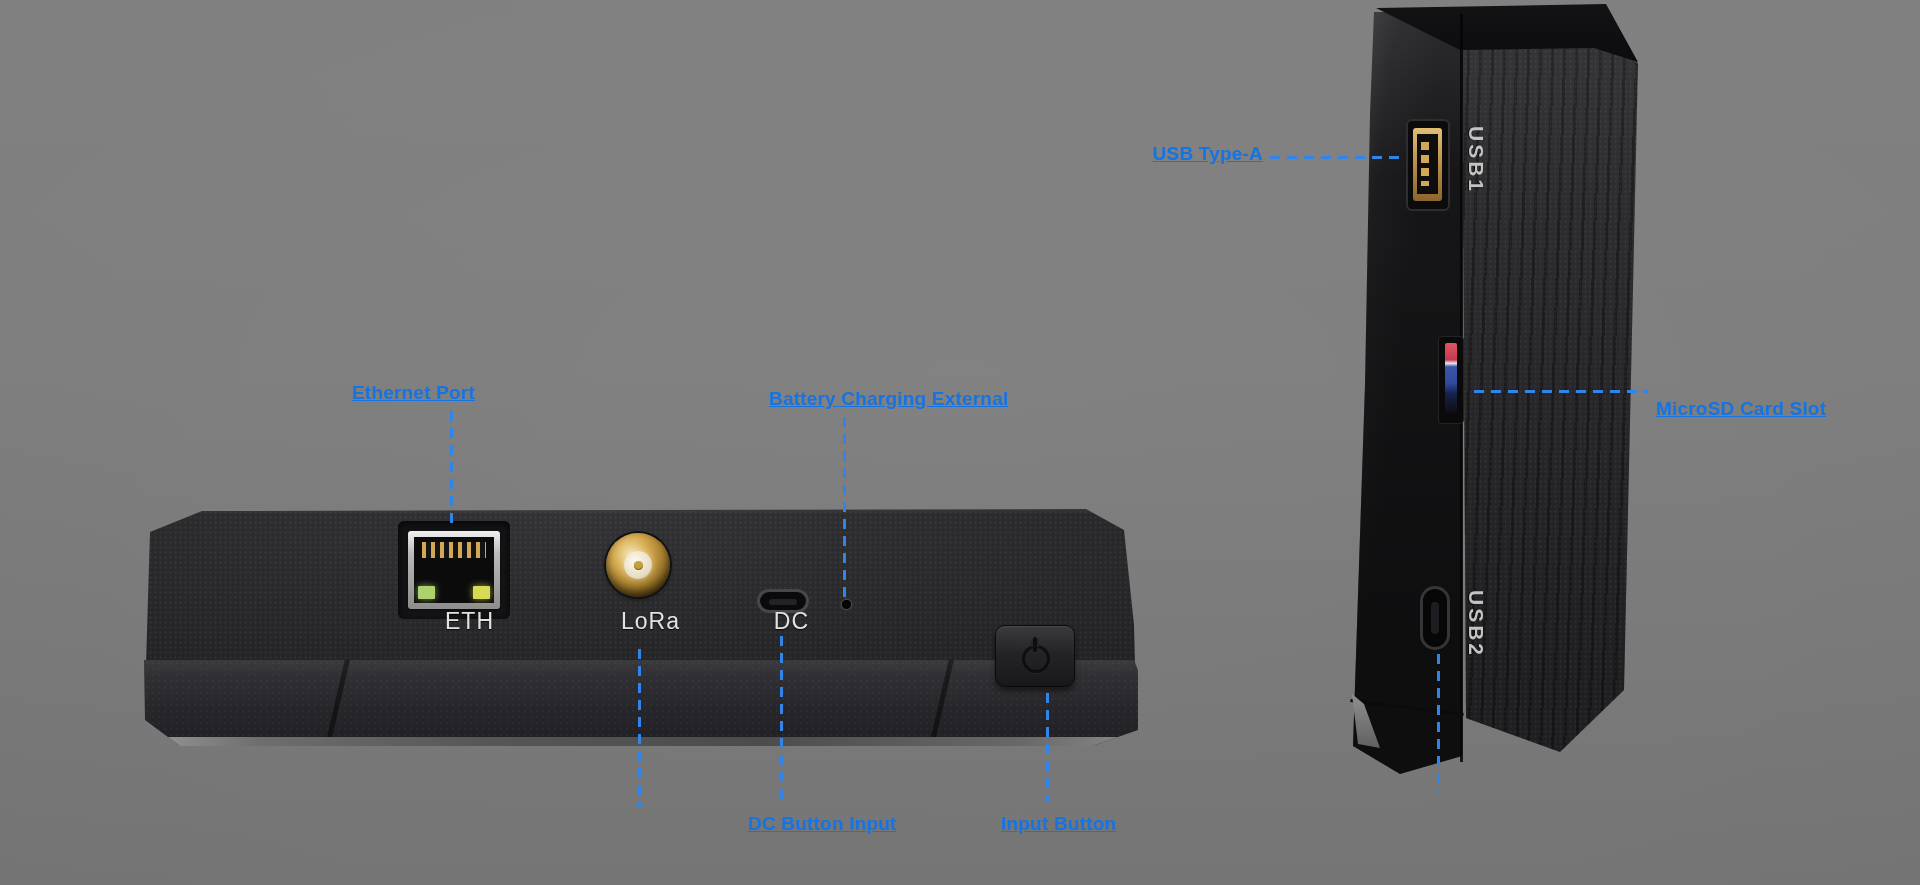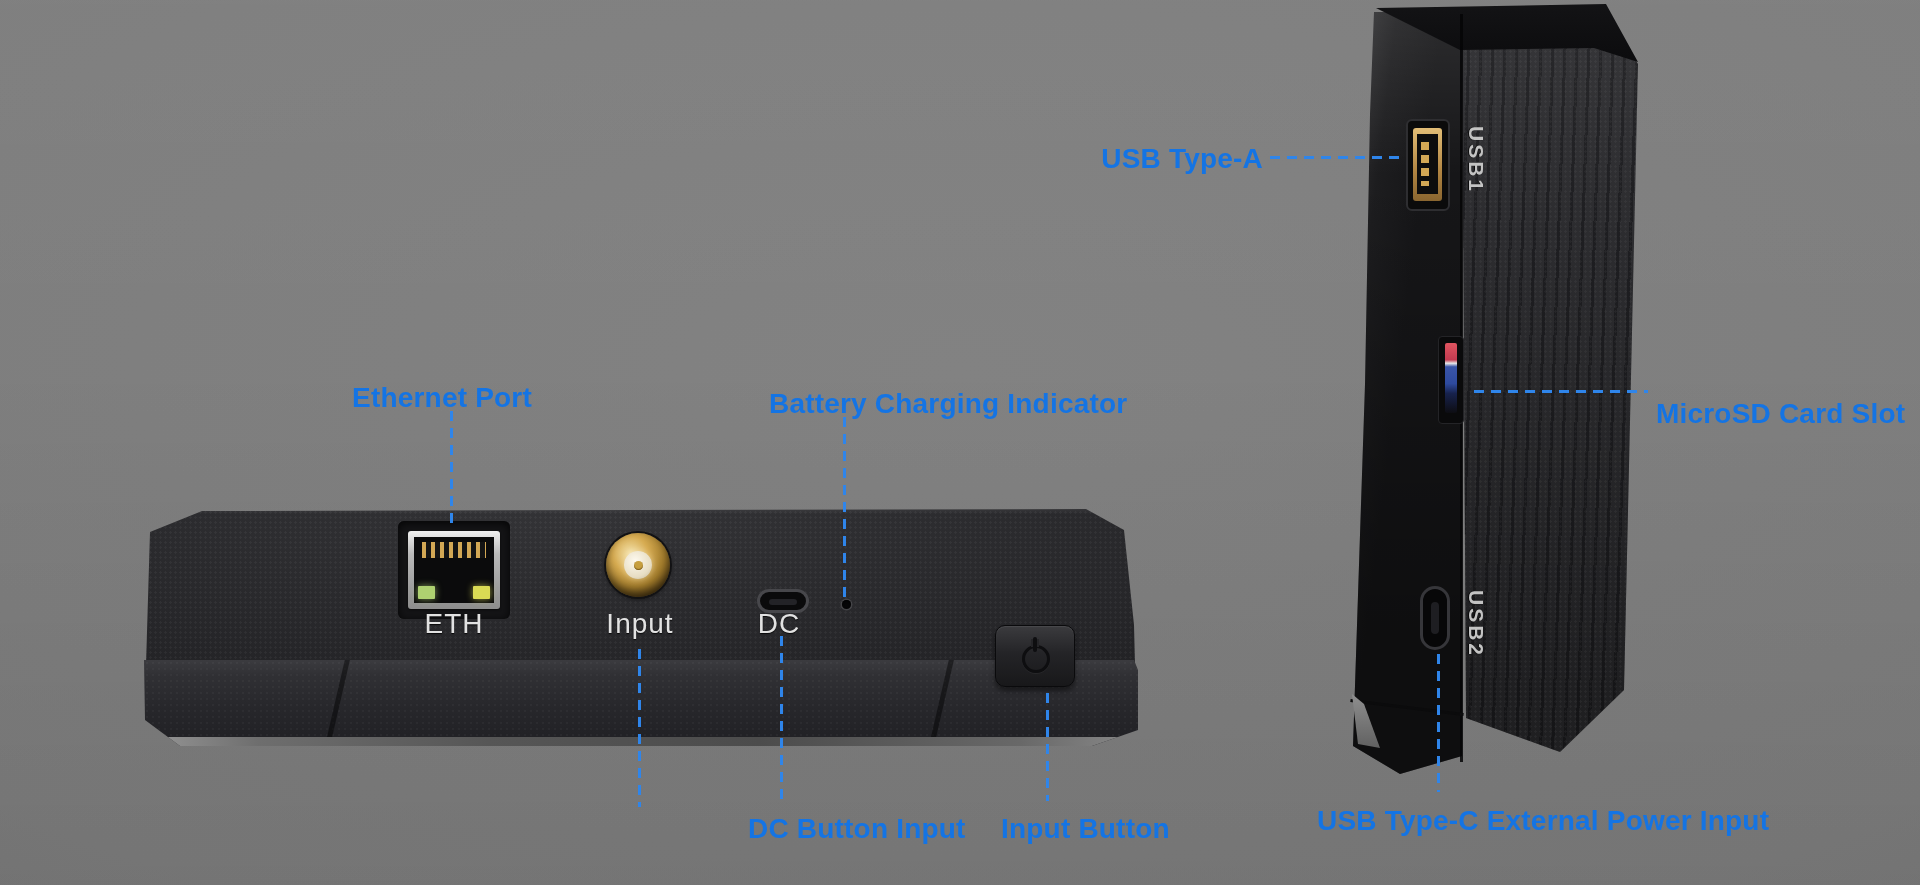--- a/index.html
+++ b/index.html
@@ -7,22 +7,22 @@
     position:relative;width:1920px;height:885px;overflow:hidden;
     background:
       linear-gradient(180deg, rgba(255,255,255,.02) 0%, rgba(0,0,0,0) 40%, rgba(0,0,0,.07) 100%),
       radial-gradient(130% 125% at 50% 42%, #828282 0%, #7d7d7d 55%, #747474 85%, #696969 100%);
     font-family:"Liberation Sans", sans-serif;
   }
   .abs{position:absolute;}
 
   
   .callout{
-    position:absolute;font-weight:700;font-size:28px;letter-spacing:.2px;
-    color:#1474e4;white-space:nowrap;
+    position:absolute;font-weight:700;font-size:19px;letter-spacing:.2px;
+    color:#1474e4;white-space:nowrap;text-decoration:underline;
   }
   .dash-v{position:absolute;width:3px;
     background:repeating-linear-gradient(180deg,#2f85ea 0 10px,rgba(0,0,0,0) 10px 17px);}
   .dash-h{position:absolute;height:3px;
     background:repeating-linear-gradient(90deg,#2f85ea 0 10px,rgba(0,0,0,0) 10px 17px);}
 
   
   .ld-body{
     left:128px;top:505px;width:1008px;height:160px;
     clip-path:polygon(22px 27px,74px 6px,958px 4px,996px 25px,1006px 120px,1007px 160px,18px 160px);
@@ -74,21 +74,21 @@
 
   .pwr-btn{left:995px;top:625px;width:78px;height:60px;border-radius:10px;
     background:linear-gradient(180deg,#3b3b3e 0%,#242427 45%,#18181a 100%);
     border:1px solid #0a0a0c;
     box-shadow:0 4px 5px rgba(0,0,0,.45), inset 0 1px 1px rgba(255,255,255,.08);}
   .pwr-ring{left:26px;top:19px;width:22px;height:22px;border-radius:50%;border:3.5px solid #0e0e10;
     box-shadow:0 1px 0 rgba(255,255,255,.05);}
   .pwr-gap{left:35px;top:13px;width:8px;height:8px;background:#242427;}
   .pwr-line{left:37px;top:11px;width:4px;height:15px;background:#0e0e10;border-radius:2px;}
 
-  .port-text{position:absolute;color:#e2e2e2;font-size:28px;letter-spacing:1px;text-align:center;
+  .port-text{position:absolute;color:#e2e2e2;font-size:23px;letter-spacing:1px;text-align:right;
     text-shadow:0 1px 1px rgba(0,0,0,.8);}
 
   
   .rd{left:1348px;top:4px;width:330px;height:790px;}
   .rd-slab{left:0;top:0;width:120px;height:780px;
     clip-path:polygon(26px 8px,114px 8px,114px 752px,52px 770px,5px 742px,17px 380px,22px 110px);
     background:
       linear-gradient(180deg, rgba(255,255,255,.10) 0%, rgba(0,0,0,0) 22%, rgba(0,0,0,.38) 82%),
       linear-gradient(97deg,#828284 0px,#4c4c4e 7px,#2b2b2d 24px,#1d1d1f 50px,#161618 95px);}
   .rd-ribs{left:100px;top:0;width:200px;height:770px;
@@ -145,21 +145,21 @@
       <span class="eth-led r"></span>
     </div>
   </div>
   <div class="port-text" style="left:414px;top:608px;width:80px">ETH</div>
 
   <div class="abs sma">
     <div class="abs sma-ins">
       <div class="abs sma-pin"></div>
     </div>
   </div>
-  <div class="port-text" style="left:600px;top:608px;width:80px">Input</div>
+  <div class="port-text" style="left:600px;top:608px;width:80px">LoRa</div>
 
   <div class="abs dc-port">
     <div class="abs dc-slot"></div>
   </div>
   <div class="port-text" style="left:749px;top:608px;width:60px">DC</div>
 
   <div class="abs led-hole"></div>
 
   <div class="abs pwr-btn">
     <span class="abs pwr-ring"></span>
@@ -199,17 +199,16 @@
   <div class="dash-v" style="left:638px;top:649px;height:158px"></div>
   <div class="dash-v" style="left:780px;top:636px;height:170px"></div>
   <div class="dash-v" style="left:1046px;top:693px;height:108px"></div>
   <div class="dash-v" style="left:1437px;top:654px;height:138px"></div>
   <div class="dash-h" style="left:1270px;top:156px;width:134px"></div>
   <div class="dash-h" style="left:1474px;top:390px;width:174px"></div>
 
   <div class="callout" style="left:1100px;top:143px;width:163px;text-align:right">USB Type-A</div>
   <div class="callout" style="left:1656px;top:398px">MicroSD Card Slot</div>
   <div class="callout" style="left:352px;top:382px">Ethernet Port</div>
-  <div class="callout" style="left:769px;top:388px">Battery Charging Indicator</div>
+  <div class="callout" style="left:769px;top:388px">Battery Charging External</div>
   <div class="callout" style="left:748px;top:813px">DC Button Input</div>
   <div class="callout" style="left:1001px;top:813px">Input Button</div>
-  <div class="callout" style="left:1317px;top:805px">USB Type-C External Power Input</div>
 </div>
 
 </body></html>

